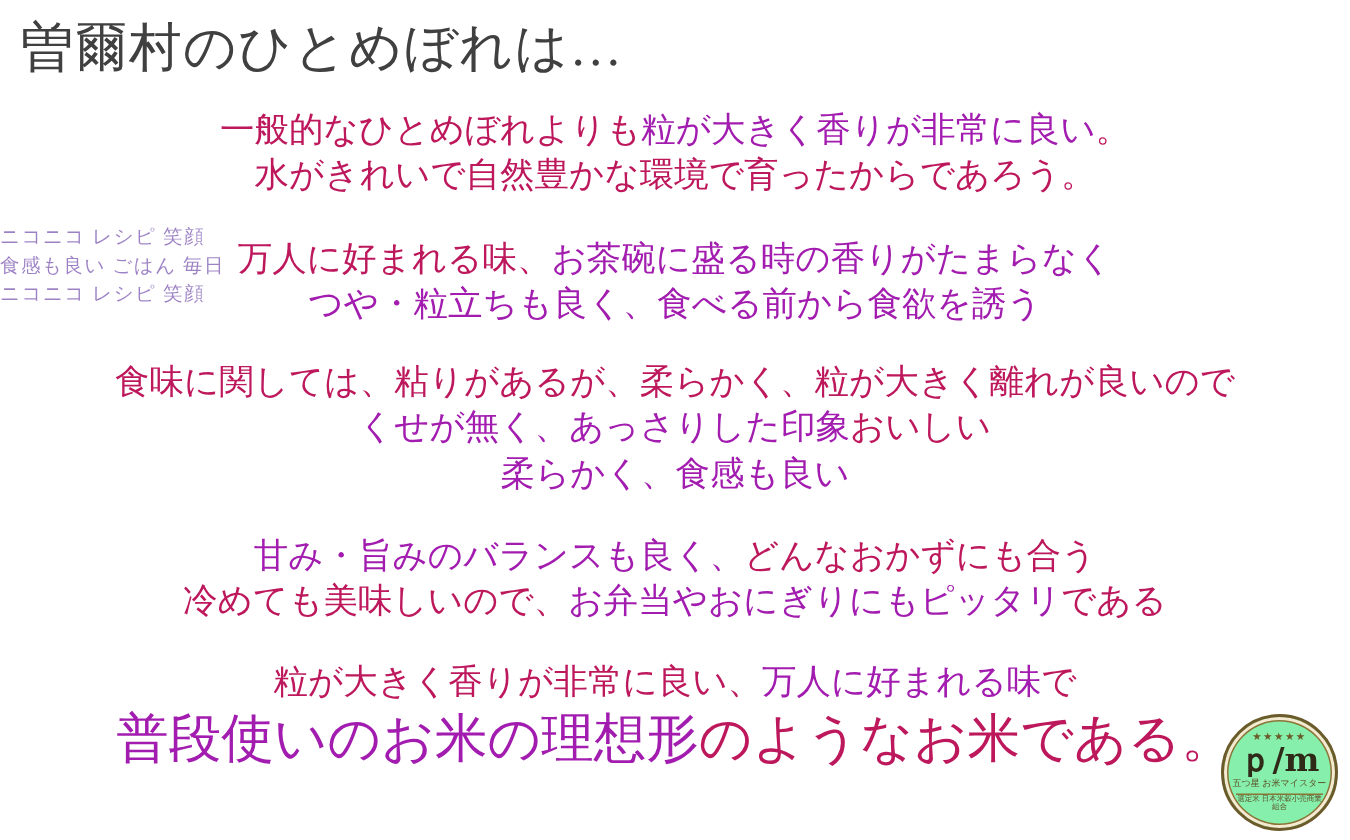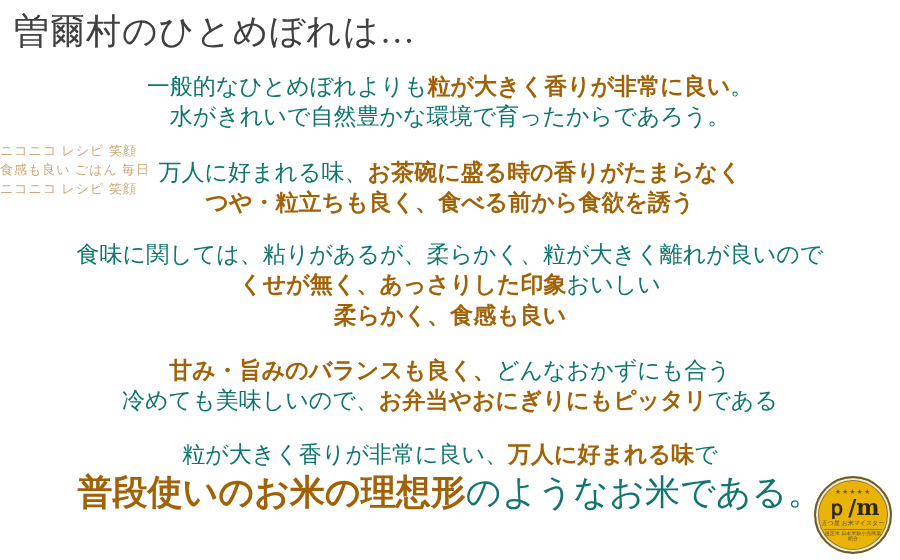--- a/index.html
+++ b/index.html
@@ -40,25 +40,25 @@
     width: 900px;
     text-align: center;
     line-height: 1.32;
     white-space: nowrap;
   }
   .line {
     display: block;
     white-space: nowrap;
   }
   .redb {
-    color: #a16207;
-    font-weight: bold;
+    color: #a21caf;
+    font-weight: normal;
   }
   .blk {
-    color: #0f766e;
+    color: #be185d;
   }
 
   
   #b1 { top: 72px;  font-size: 23px; }
   #b2 { top: 158px; font-size: 23px; }
   #b3 { top: 240px; font-size: 23px; }
   #b4 { top: 356px; font-size: 23px; }
   #b5 { top: 440px; font-size: 23px; }
 
   #b2 .line:nth-child(1) { font-size: 23px; }
@@ -69,41 +69,41 @@
     font-weight: bold;
     letter-spacing: 0px;
     text-align: center;
   }
   .big .blk { font-weight: normal; }
 
   
   .ghost {
     position: absolute;
     left: 0px;
-    top: 142px;
+    top: 149px;
     width: 360px;
-    color: #a16207;
+    color: #4c1d95;
     opacity: 0.55;
     font-size: 13px;
     line-height: 1.45;
     letter-spacing: 1px;
     white-space: nowrap;
     pointer-events: none;
   }
   .ghost span { display: block; }
 
   
   .badge {
     position: absolute;
     right: 8px;
     bottom: 6px;
     width: 74px;
     height: 74px;
     border-radius: 50%;
-    background: #eab308;
+    background: #86efac;
     border: 2px solid #6b5a2a;
     box-shadow: inset 0 0 0 2px #f3ead1, inset 0 0 0 3px #8a7537;
     display: flex;
     flex-direction: column;
     align-items: center;
     justify-content: center;
     text-align: center;
     font-family: "Liberation Sans", sans-serif;
   }
   .badge .stars {

